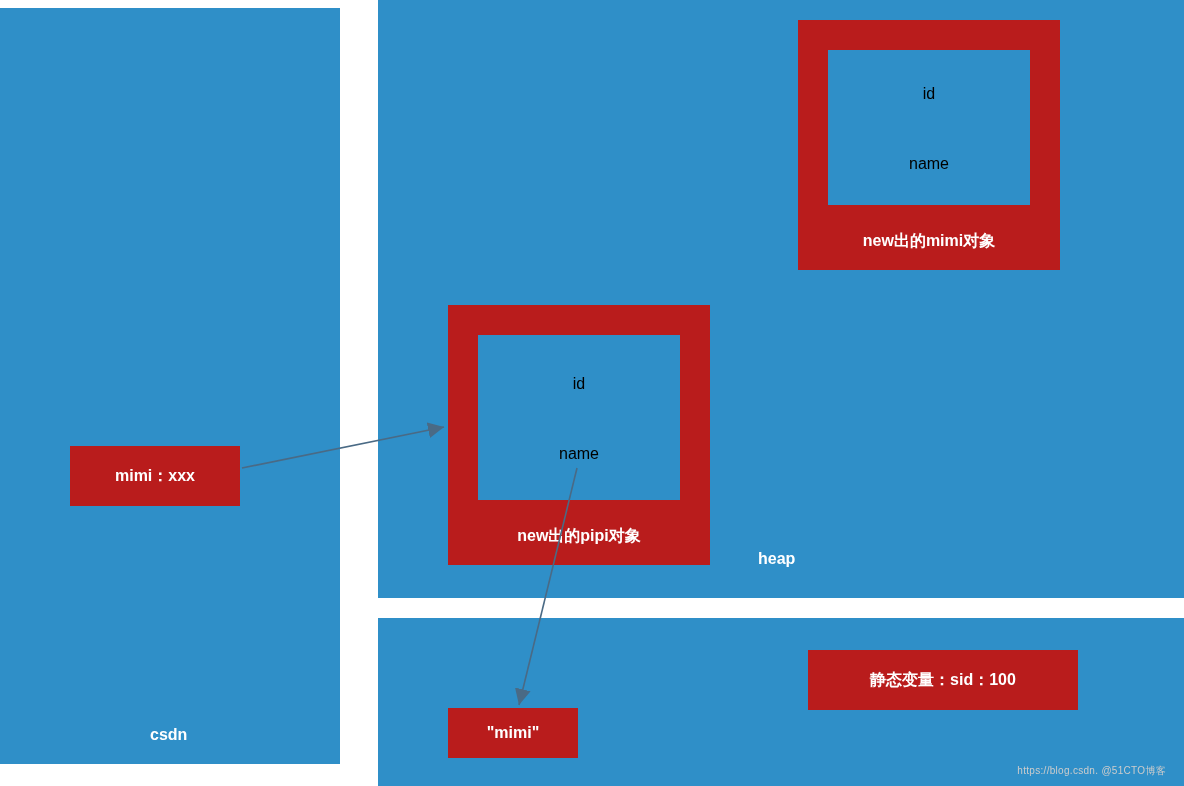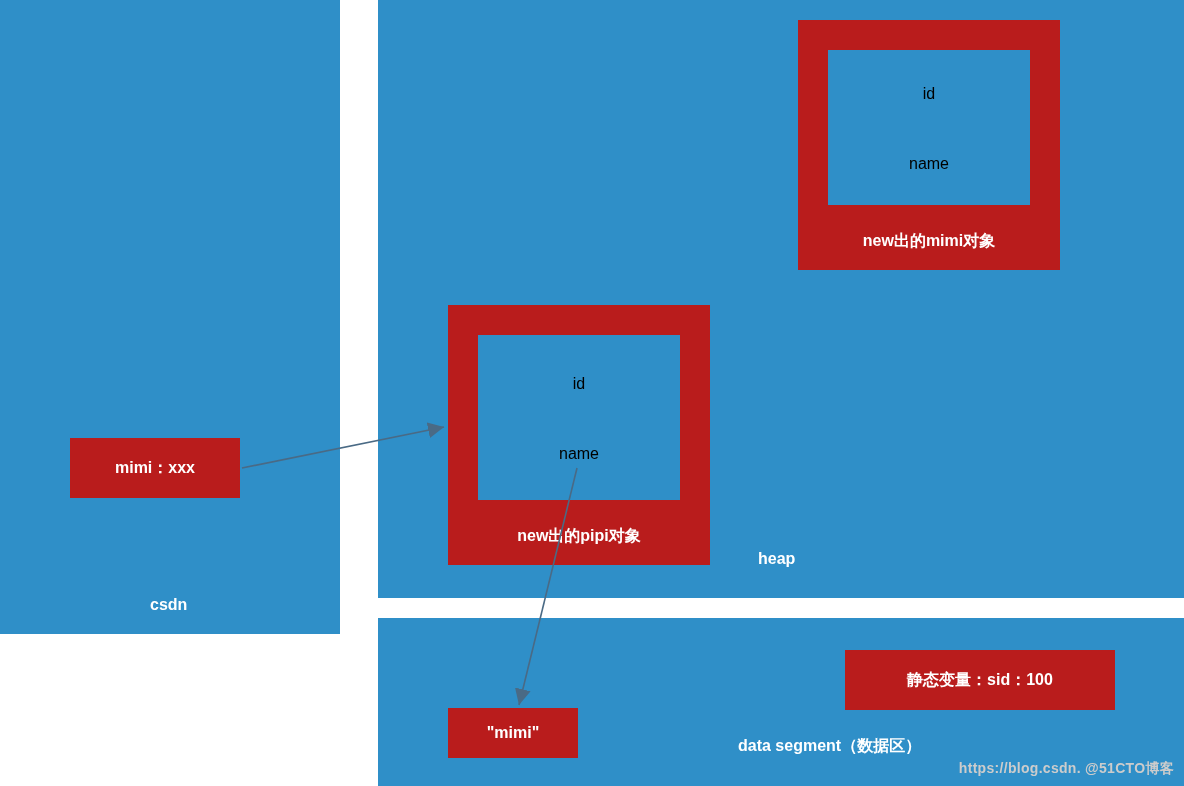--- a/index.html
+++ b/index.html
@@ -47,32 +47,31 @@
     font-size: 16px;
   }
   svg.arrows {
     position: absolute;
     left: 0; top: 0;
     width: 1184px; height: 786px;
     pointer-events: none;
   }
   .watermark {
     position: absolute;
-    right: 10px;
+    right: 18px;
     bottom: 8px;
-    font-size: 14px;
+    font-size: 10px;
     color: #ccc;
     letter-spacing: .3px;
-    font-weight: bold;
   }
 </style>
 </head>
 <body>
 
-<div class="region" style="left:0; top:0; width:340px; height:634px;text-decoration:underline;">
+<div class="region" style="left:0; top:8px; width:340px; height:756px;text-decoration:underline;">
   <div class="ob" style="left:70px; top:438px; width:170px; height:60px; line-height:60px;">
     <span>mimi：xxx</span>
   </div>
   <div class="region-label" style="left:150px; bottom:20px;">csdn</div>
 </div>
 
 <div class="region" style="left:378px; top:0; width:806px; height:598px;">
 
   <div class="ob" style="left:420px; top:20px; width:262px; height:250px;">
     <div class="inner-box" style="left:30px; top:30px; width:202px; height:155px;">
@@ -90,24 +89,23 @@
     <div class="ob-label" style="position:absolute; left:0; right:0; bottom:18px;">new出的pipi对象</div>
   </div>
 
   <div class="region-label" style="left:380px; top:550px;">heap</div>
 </div>
 
 <div class="region" style="left:378px; top:618px; width:806px; height:168px;">
   <div class="ob" style="left:70px; top:90px; width:130px; height:50px; line-height:50px;">
     <span>"mimi"</span>
   </div>
-  <div class="ob" style="left:430px; top:32px; width:270px; height:60px; line-height:60px;margin-left:37px;">
+  <div class="ob" style="left:430px; top:32px; width:270px; height:60px; line-height:60px;">
     <span>静态变量：sid：100</span>
   </div>
-  <div class="region-label" style="left:360px; top:118px;">data segment（数据区）</div>
 </div>
 
 <svg class="arrows">
   <defs>
     <marker id="ah" markerWidth="12" markerHeight="12" refX="10" refY="5" orient="auto">
       <path d="M0,0 L10,5 L0,10 Z" fill="#4a6a85"></path>
     </marker>
   </defs>
 
   <line x1="242" y1="468" x2="444" y2="427" stroke="#4a6a85" stroke-width="1.6" marker-end="url(#ah)"></line>

